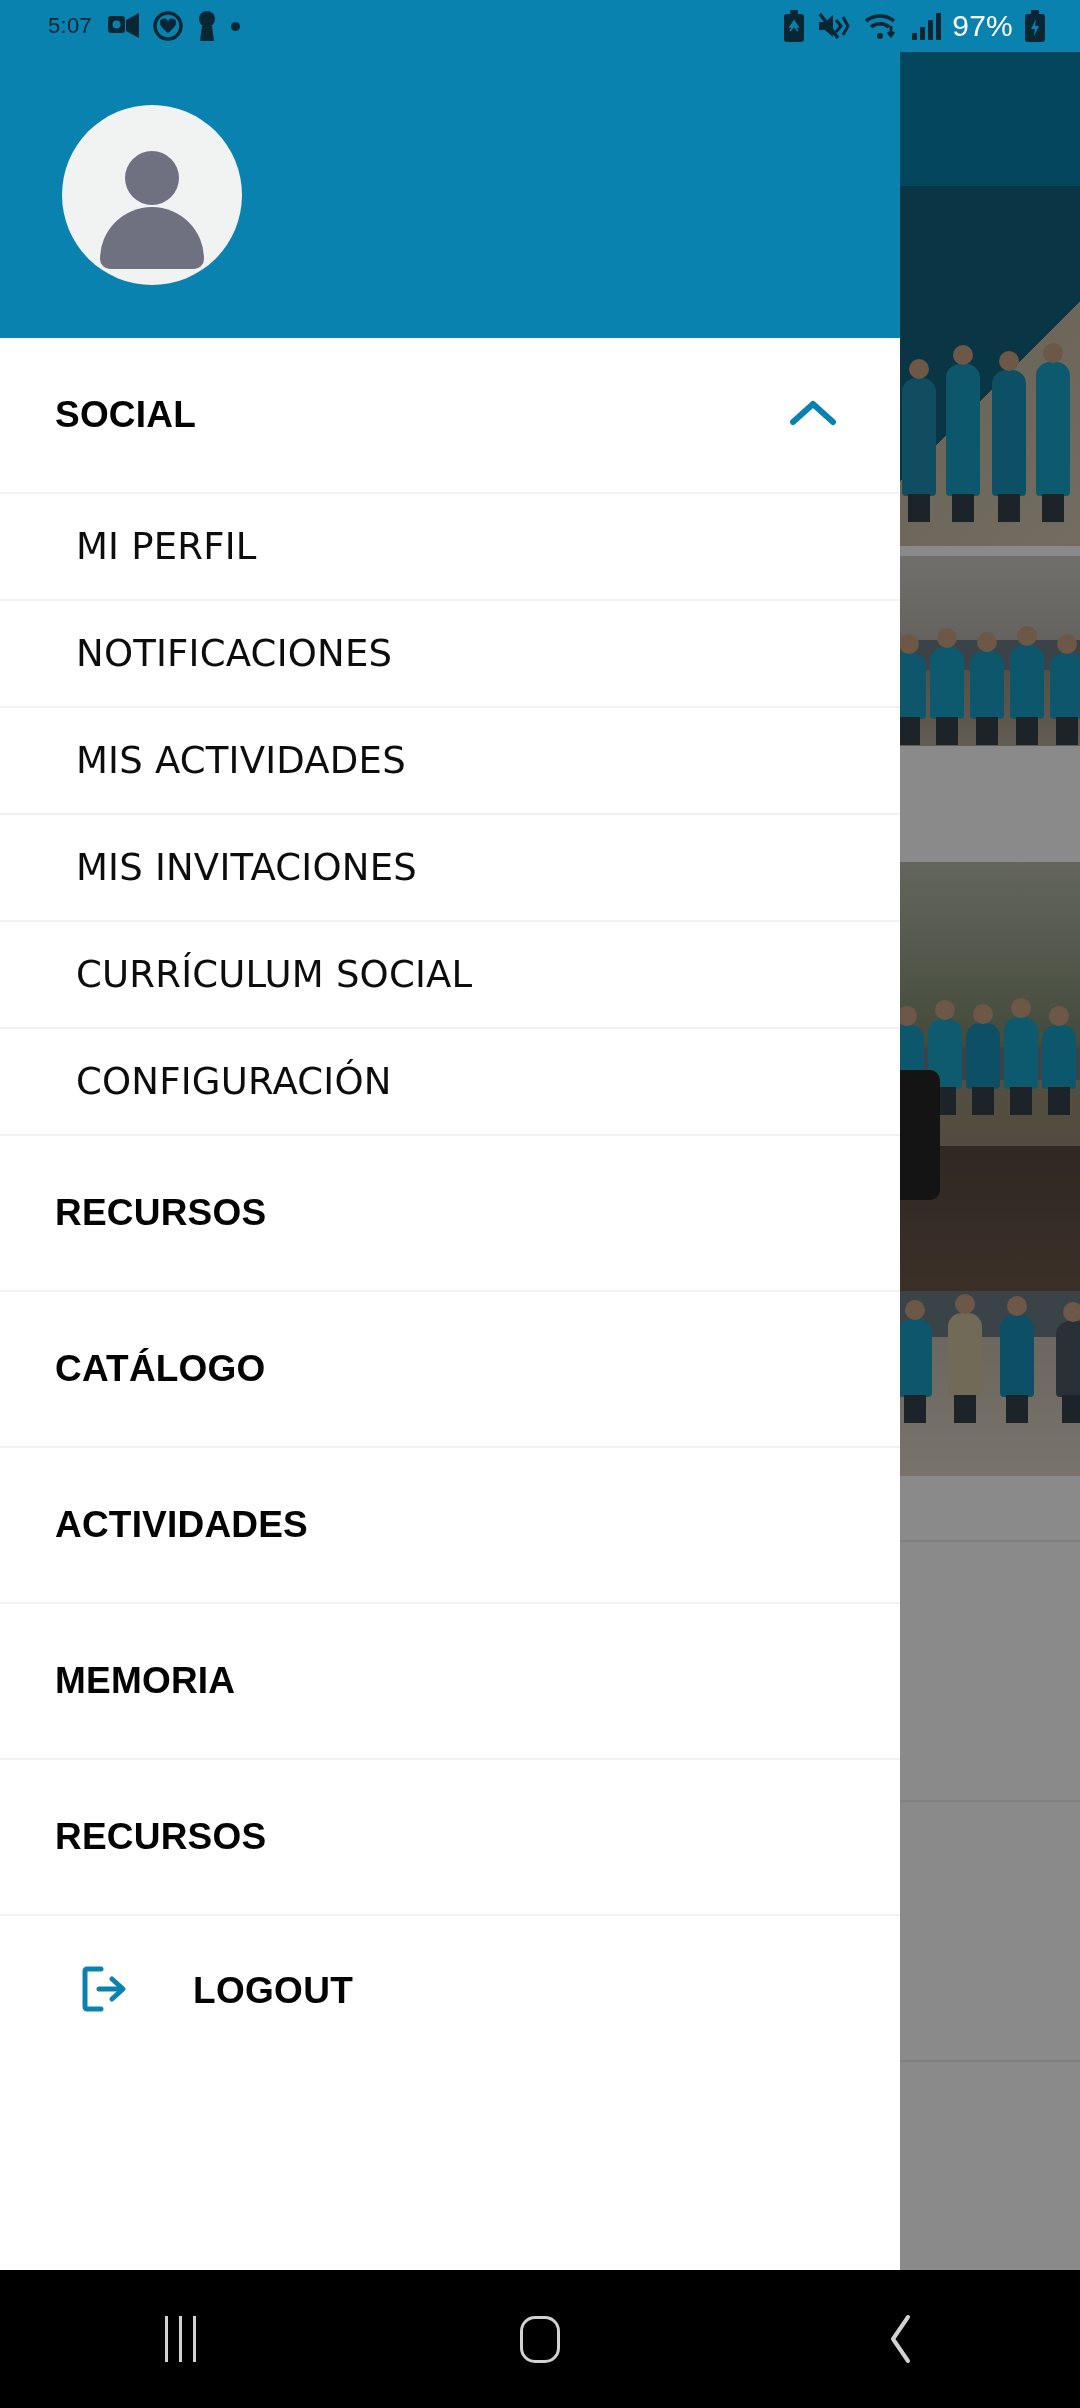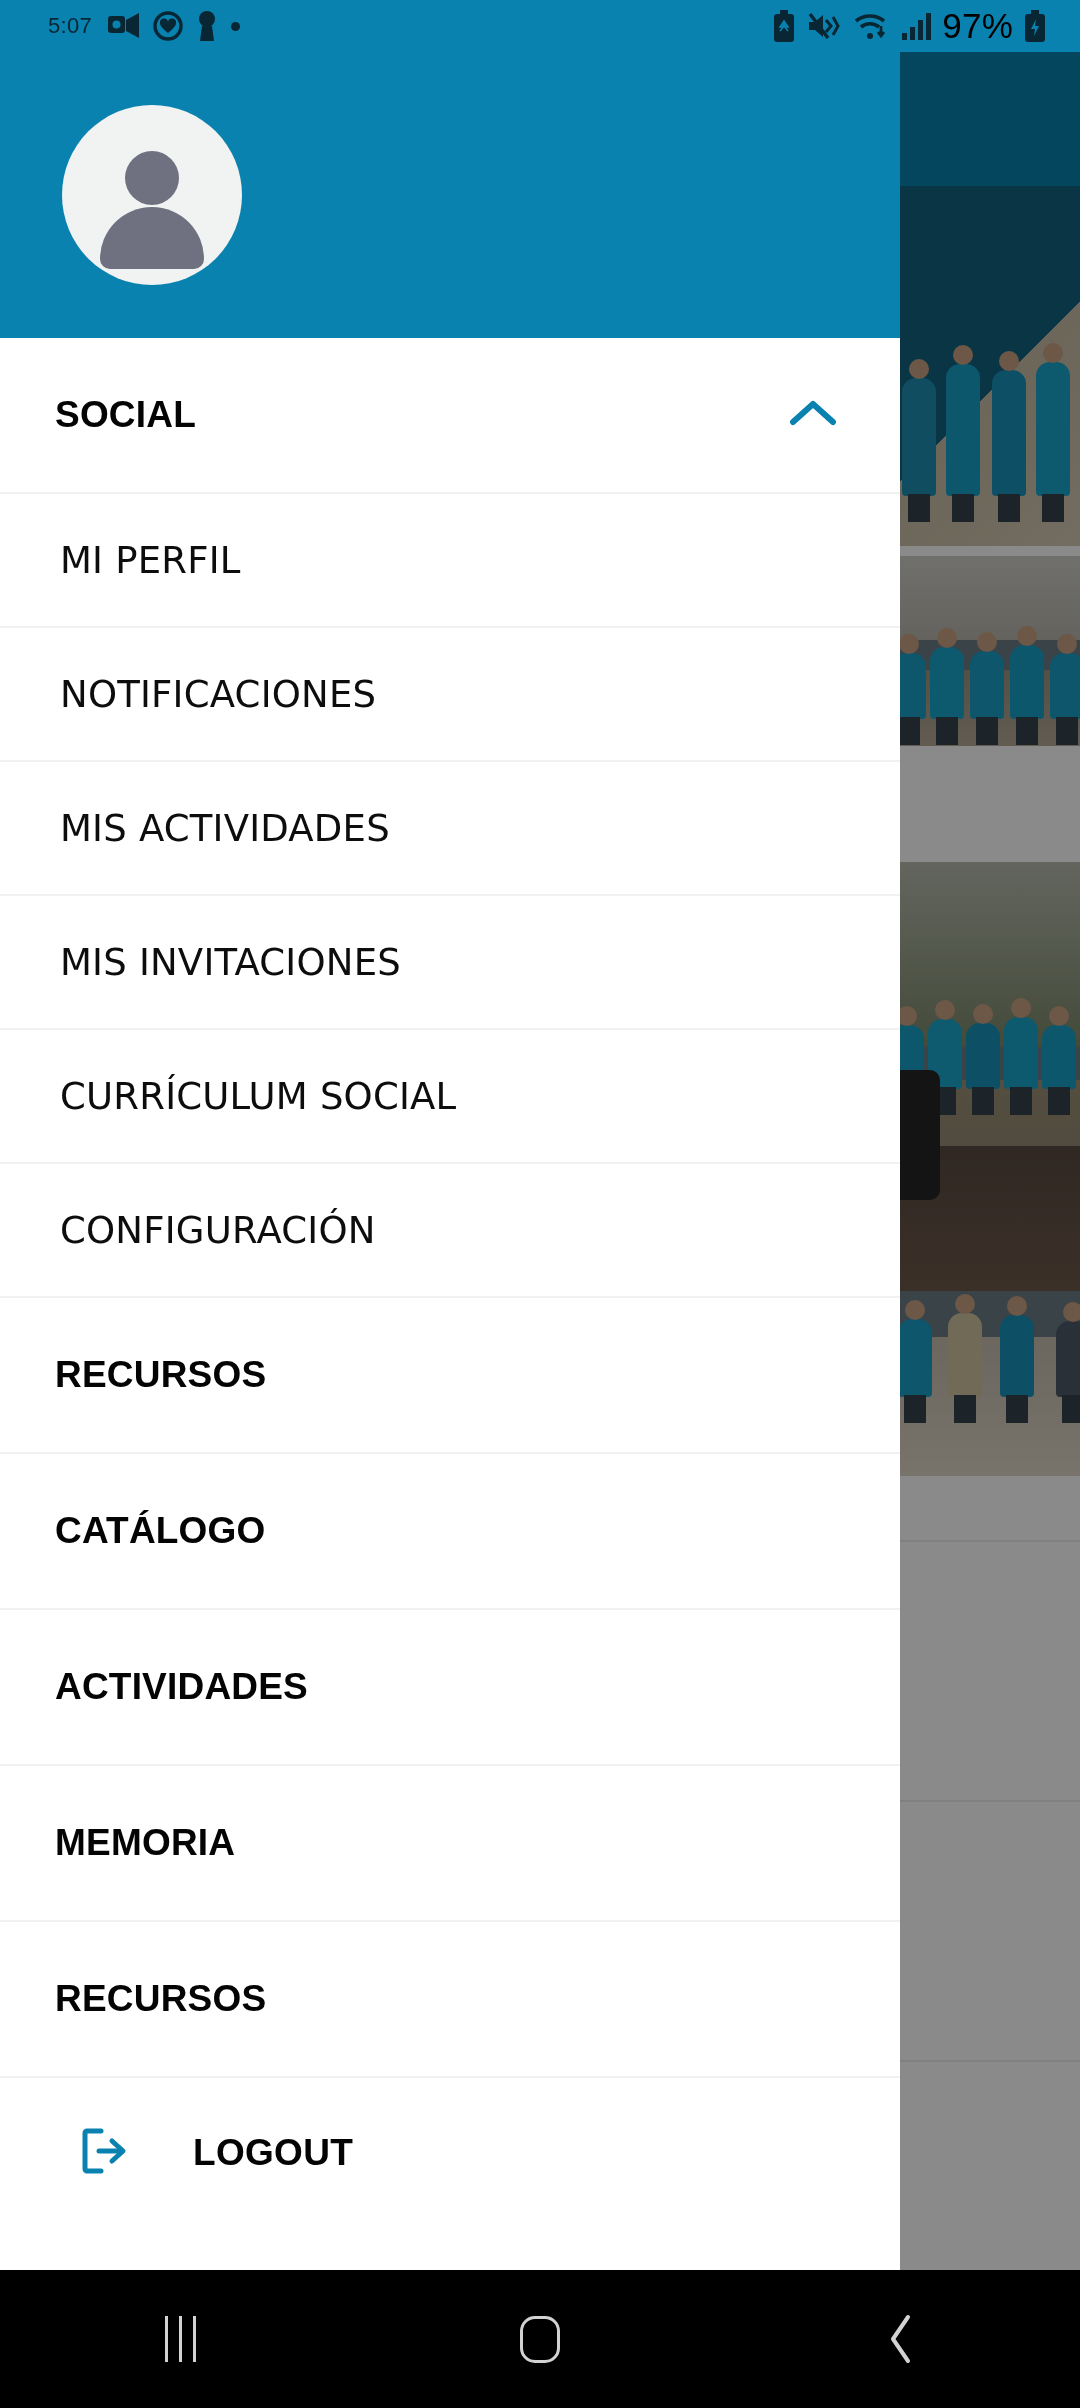--- a/index.html
+++ b/index.html
@@ -33,21 +33,21 @@
 
   
   .statusbar {
     position:absolute; left:0; top:0; width:1080px; height:52px;
     background:#0a82af; display:flex; align-items:center;
     padding:0 34px 0 48px; z-index:40; color:#0a2a38;
   }
   .sb-time { font-size:22px; font-weight:400; letter-spacing:.3px; color:#082633; }
   .sb-left { display:flex; align-items:center; gap:13px; }
   .sb-right { margin-left:auto; display:flex; align-items:center; gap:11px; }
-  .sb-pct { font-size:35px; color:#000000; letter-spacing:.2px; }
+  .sb-pct { font-size:30px; color:#ffffff; letter-spacing:.2px; }
   .sb-ico { display:block; }
   .sb-dot { width:9px; height:9px; border-radius:50%; background:#082633; }
 
   
   .drawer {
     position:absolute; left:0; top:0; width:900px; height:2270px;
     background:#ffffff; z-index:30; overflow:hidden;
     display:flex; flex-direction:column;
   }
   .drawer-header {
@@ -64,21 +64,21 @@
     margin-left:48px; color:#ffffff; font-size:37px; font-weight:bold;
     letter-spacing:.2px;
   }
 
   .menu { flex:1; display:flex; flex-direction:column; }
   .menu-row {
     position:relative; display:flex; align-items:center;
     border-bottom:2px solid #f1f1f1; background:#fff;
   }
   .menu-row.section { height:156px; padding-left:55px; }
-  .menu-row.sub     { height:134px; padding-left:60px; }
+  .menu-row.sub     { height:107px; padding-left:76px; }
   .menu-row.logout  { height:150px; padding-left:75px; border-bottom:none; }
   .label-section {
     font-size:37px; font-weight:bold; color:#040404; letter-spacing:.2px;
     font-family:"Liberation Sans", sans-serif;
   }
   .label-sub {
     font-size:37px; font-weight:400; color:#0d0d0d; letter-spacing:.2px;
     font-family:"DejaVu Sans", sans-serif;
   }
   .chevron { position:absolute; right:64px; top:50%; transform:translateY(-50%); }

